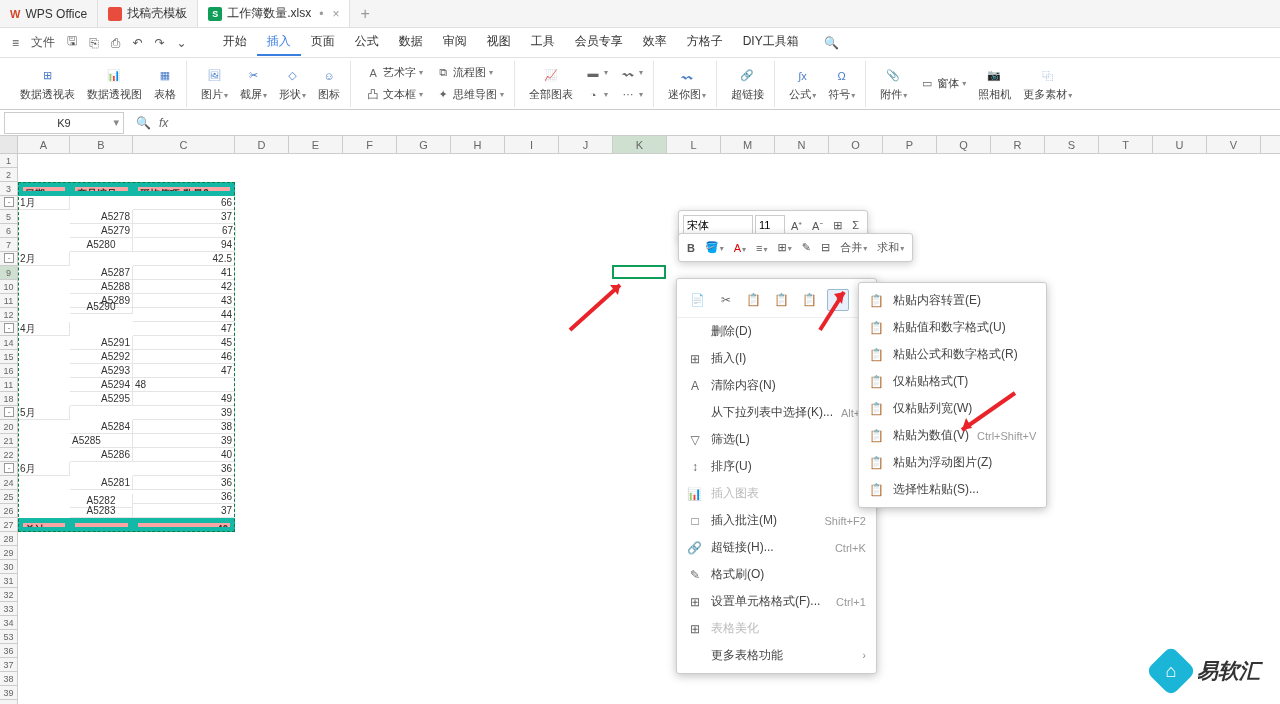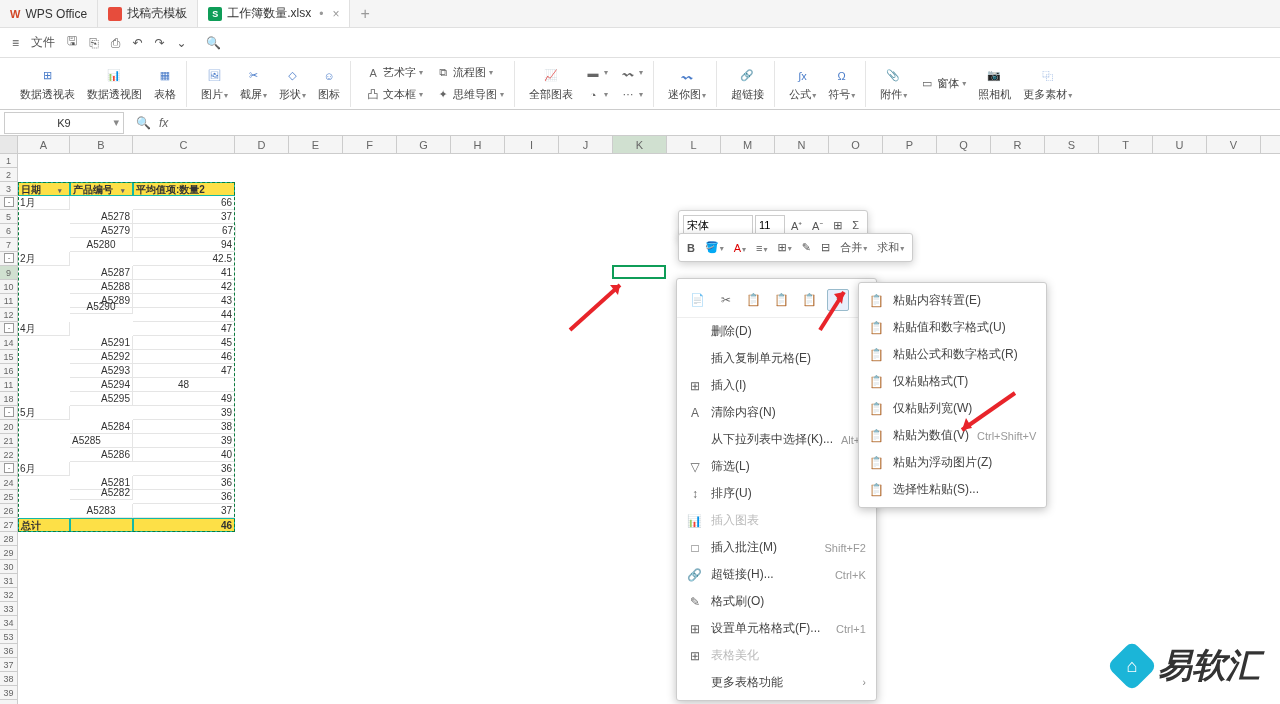--- a/index.html
+++ b/index.html
@@ -40,21 +40,21 @@
 .grid-area { position: relative; width: 100%; height: calc(100% - 136px); overflow: hidden; }
 .col-headers { display: flex; height: 18px; background: #f5f5f5; border-bottom: 1px solid #ccc; }
 .corner { width: 18px; border-right: 1px solid #ccc; background: #e8e8e8; }
 .col-h { border-right: 1px solid #ccc; text-align: center; font-size: 11px; color: #666; line-height: 18px; }
 .col-h.sel { background: #d0e0d0; }
 .row-headers { position: absolute; left: 0; top: 18px; width: 18px; }
 .row-h { height: 14px; border-bottom: 1px solid #ccc; border-right: 1px solid #ccc; background: #f5f5f5; text-align: center; font-size: 9px; color: #666; line-height: 14px; }
 .row-h.sel { background: #d0e0d0; }
 .cells { position: absolute; left: 18px; top: 18px; }
 .cell { position: absolute; border-right: 1px solid #e5e5e5; border-bottom: 1px solid #e5e5e5; height: 14px; font-size: 10px; padding: 0 2px; line-height: 14px; overflow: hidden; white-space: nowrap; }
-.cell.header-cell { background: #fde047; font-weight: bold; border: 1px solid #14b8a6; }
+.cell.header-cell { background: #fca5a5; font-weight: bold; border: 5px solid #14b8a6; }
 .sel-cell { position: absolute; border: 2px solid #0f9d58; background: transparent; }
 .dashed-range { position: absolute; border: 1px dashed #0a7c3e; }
 .filter-btn { position: absolute; right: 1px; top: 1px; width: 10px; height: 10px; font-size: 7px; color: #666; }
 .group-btn { position: absolute; width: 10px; height: 10px; border: 1px solid #999; font-size: 8px; text-align: center; line-height: 8px; color: #666; background: #fff; }
 
 .mini-toolbar { position: absolute; background: #fff; border: 1px solid #ccc; box-shadow: 0 2px 8px rgba(0,0,0,0.2); border-radius: 3px; padding: 4px; display: flex; gap: 2px; align-items: center; }
 .mini-toolbar input { width: 70px; height: 20px; border: 1px solid #ccc; font-size: 11px; padding: 0 3px; }
 .mini-toolbar .sz { width: 30px; }
 .mini-btn { padding: 2px 4px; cursor: pointer; font-size: 11px; color: #555; }
 
@@ -67,21 +67,21 @@
 .ctx-arrow { color: #888; font-size: 10px; }
 .ctx-icons-row { display: flex; gap: 6px; padding: 6px 10px; border-bottom: 1px solid #eee; }
 .ctx-icons-row .ctx-icon { width: 22px; height: 22px; border: 1px solid transparent; border-radius: 2px; cursor: pointer; }
 
 .arrow-annot { position: absolute; pointer-events: none; }
 .arrow-line { stroke: #e8242a; stroke-width: 4; }
 .arrow-head { fill: #e8242a; }
 
 .watermark { position: absolute; right: 20px; bottom: 15px; display: flex; align-items: center; gap: 8px; }
 .wm-icon { width: 36px; height: 36px; background: #1bb5d8; border-radius: 8px; transform: rotate(45deg); display: flex; align-items: center; justify-content: center; }
-.wm-text { font-size: 34px; font-weight: bold; color: #333; font-style: italic; }
+.wm-text { font-size: 21px; font-weight: bold; color: #333; font-style: italic; }
 </style>
 </head>
 <body>
 
 <div class="titlebar">
   <div class="app-tab">
     <span class="wps-logo">W</span>
     <span>WPS Office</span>
   </div>
   <div class="app-tab">
@@ -101,20 +101,34 @@
   <div class="menu-left">
     <span class="menu-btn">≡</span>
     <span class="menu-btn">文件</span>
     <span class="menu-btn">🖫</span>
     <span class="menu-btn">⎘</span>
     <span class="menu-btn">⎙</span>
     <span class="menu-btn">↶</span>
     <span class="menu-btn">↷</span>
     <span class="menu-btn">⌄</span>
   </div>
+  <div class="menu-tabs" id="ribbon-tabs">
+      <span class="menu-tab">开始</span>
+      <span class="menu-tab active">插入</span>
+      <span class="menu-tab">页面</span>
+      <span class="menu-tab">公式</span>
+      <span class="menu-tab">数据</span>
+      <span class="menu-tab">审阅</span>
+      <span class="menu-tab">视图</span>
+      <span class="menu-tab">工具</span>
+      <span class="menu-tab">会员专享</span>
+      <span class="menu-tab">效率</span>
+      <span class="menu-tab">方格子</span>
+      <span class="menu-tab">DIY工具箱</span>
+    </div>
   <span class="menu-btn" style="margin-left:10px">🔍</span>
 </div>
 
 <div class="ribbon">
   <div class="ribbon-group">
     <div class="ribbon-btn">
         <span class="ribbon-icon">⊞</span>
         <span>数据透视表</span>
       </div>
     <div class="ribbon-btn">
@@ -349,38 +363,38 @@
       <div class="cell " style="left: 0px; top: 168px; width: 52px;">4月</div>
       <span class="group-btn" style="left: -14px; top: 169px;">-</span>
       <div class="cell " style="left: 115px; top: 168px; width: 102px; text-align: right;">47</div>
       <div class="cell " style="left: 52px; top: 182px; width: 63px; text-align: right;">A5291</div>
       <div class="cell " style="left: 115px; top: 182px; width: 102px; text-align: right;">45</div>
       <div class="cell " style="left: 52px; top: 196px; width: 63px; text-align: right;">A5292</div>
       <div class="cell " style="left: 115px; top: 196px; width: 102px; text-align: right;">46</div>
       <div class="cell " style="left: 52px; top: 210px; width: 63px; text-align: right;">A5293</div>
       <div class="cell " style="left: 115px; top: 210px; width: 102px; text-align: right;">47</div>
       <div class="cell " style="left: 52px; top: 224px; width: 63px; text-align: right;">A5294</div>
-      <div class="cell " style="left: 115px; top: 224px; width: 102px; text-align: center;">48</div>
+      <div class="cell " style="left: 115px; top: 224px; width: 102px; text-align: left;">48</div>
       <div class="cell " style="left: 52px; top: 238px; width: 63px; text-align: right;">A5295</div>
       <div class="cell " style="left: 115px; top: 238px; width: 102px; text-align: right;">49</div>
       <div class="cell " style="left: 0px; top: 252px; width: 52px;">5月</div>
       <span class="group-btn" style="left: -14px; top: 253px;">-</span>
       <div class="cell " style="left: 115px; top: 252px; width: 102px; text-align: right;">39</div>
       <div class="cell " style="left: 52px; top: 266px; width: 63px; text-align: right;">A5284</div>
       <div class="cell " style="left: 115px; top: 266px; width: 102px; text-align: right;">38</div>
       <div class="cell " style="left: 52px; top: 280px; width: 63px; ">A5285</div>
       <div class="cell " style="left: 115px; top: 280px; width: 102px; text-align: right;">39</div>
       <div class="cell " style="left: 52px; top: 294px; width: 63px; text-align: right;">A5286</div>
       <div class="cell " style="left: 115px; top: 294px; width: 102px; text-align: right;">40</div>
       <div class="cell " style="left: 0px; top: 308px; width: 52px;">6月</div>
       <span class="group-btn" style="left: -14px; top: 309px;">-</span>
       <div class="cell " style="left: 115px; top: 308px; width: 102px; text-align: right;">36</div>
       <div class="cell " style="left: 52px; top: 322px; width: 63px; text-align: right;">A5281</div>
       <div class="cell " style="left: 115px; top: 322px; width: 102px; text-align: right;">36</div>
-      <div class="cell " style="left: 52px; top: 332px; width: 63px; text-align: right;">A5282</div>
+      <div class="cell " style="left: 52px; top: 340px; width: 63px; text-align: center;">A5282</div>
       <div class="cell " style="left: 115px; top: 336px; width: 102px; text-align: right;">36</div>
       <div class="cell " style="left: 52px; top: 350px; width: 63px; text-align: center;">A5283</div>
       <div class="cell " style="left: 115px; top: 350px; width: 102px; text-align: right;">37</div>
       <div class="cell header-cell" style="left: 0px; top: 364px; width: 52px;">总计</div>
       <div class="cell header-cell" style="left: 115px; top: 364px; width: 102px; text-align: right;">46</div>
       <div class="cell header-cell" style="left: 52px; top: 364px; width: 63px;"></div>
       <div class="dashed-range" style="left: 0px; top: 28px; width: 217px; height: 350px;"></div>
       <div class="sel-cell" style="left: 594px; top: 111px; width: 54px; height: 14px;"></div>
     </div>
 </div>
@@ -411,25 +425,20 @@
     <span class="ctx-icon">✂</span>
     <span class="ctx-icon">📋</span>
     <span class="ctx-icon">📋</span>
     <span class="ctx-icon">📋</span>
     <span class="ctx-icon highlighted" style="background:#e8f0fc;border-color:#9bc">›</span>
   </div>
   <div id="ctx-items">
       <div class="ctx-row">
         <span class="ctx-icon"></span>
         <span class="ctx-label">删除(D)</span>
-        <span class="ctx-arrow">›</span>
-      </div>
-      <div class="ctx-row">
-        <span class="ctx-icon"></span>
-        <span class="ctx-label">插入复制单元格(E)</span>
         <span class="ctx-arrow">›</span>
       </div>
       <div class="ctx-row">
         <span class="ctx-icon">⊞</span>
         <span class="ctx-label">插入(I)</span>
         <span class="ctx-arrow">›</span>
       </div>
       <div class="ctx-row">
         <span class="ctx-icon">A</span>
         <span class="ctx-label">清除内容(N)</span>

